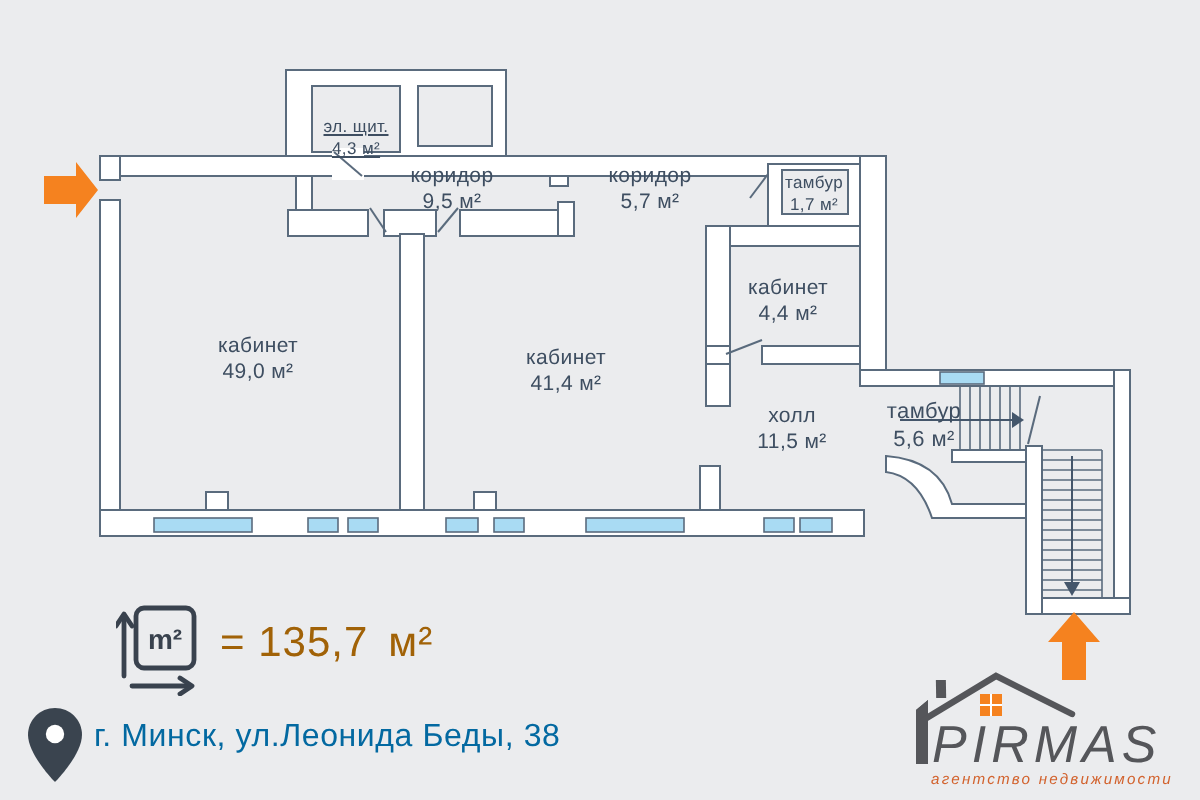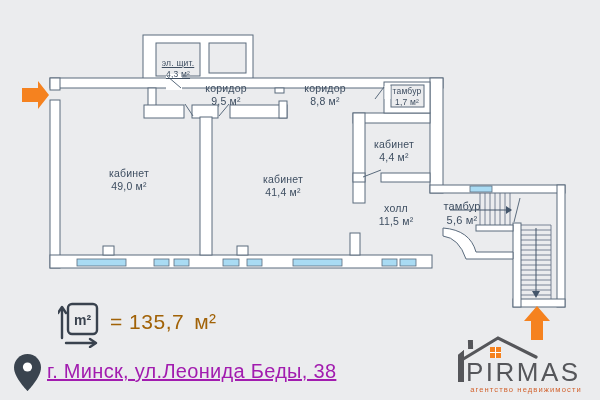--- a/index.html
+++ b/index.html
@@ -31,23 +31,23 @@
     position:absolute;left:52px;top:10px;
     font-size:21px;color:#a16207;font-weight:400;
     letter-spacing:.5px;white-space:nowrap;
   }
   .summary-text .unit{margin-left:10px;}
   .address-row{
     position:absolute;left:14px;top:354px;height:40px;
   }
   .address-text{
     position:absolute;left:33px;top:6px;
-    font-size:20px;color:#a21caf;letter-spacing:.3px;white-space:nowrap;text-decoration:underline;
-  }
-  .logo{position:absolute;left:448px;top:330px;width:148px;height:66px;}
+    font-size:16px;color:#0369a1;letter-spacing:.3px;white-space:nowrap;
+  }
+  .logo{position:absolute;left:448px;top:330px;width:148px;height:66px;font-style:italic;}
 </style>
 </head>
 <body>
 
 <svg id="plan-svg" width="600" height="400" viewBox="0 0 600 400">
   <g stroke="#5a6b7d" stroke-width="1" fill="#ffffff">
 
     <g>
       <rect x="143" y="35" width="110" height="45"></rect>
       <rect x="156" y="43" width="44" height="33" fill="#ebecee"></rect>
@@ -140,21 +140,21 @@
 <div class="room-label small" style="left:178px;top:58px;text-decoration:underline;">
   <div>эл. щит.</div>
   <div>4,3 м²</div>
 </div>
 <div class="room-label" style="left:226px;top:82px;">
   <div>коридор</div>
   <div>9,5 м²</div>
 </div>
 <div class="room-label" style="left:325px;top:82px;">
   <div>коридор</div>
-  <div>8,8 м²</div>
+  <div>5,7 м²</div>
 </div>
 <div class="room-label small" style="left:407px;top:86px;">
   <div>тамбур</div>
   <div>1,7 м²</div>
 </div>
 <div class="room-label" style="left:394px;top:138px;">
   <div>кабинет</div>
   <div>4,4 м²</div>
 </div>
 <div class="room-label" style="left:129px;top:167px;">

